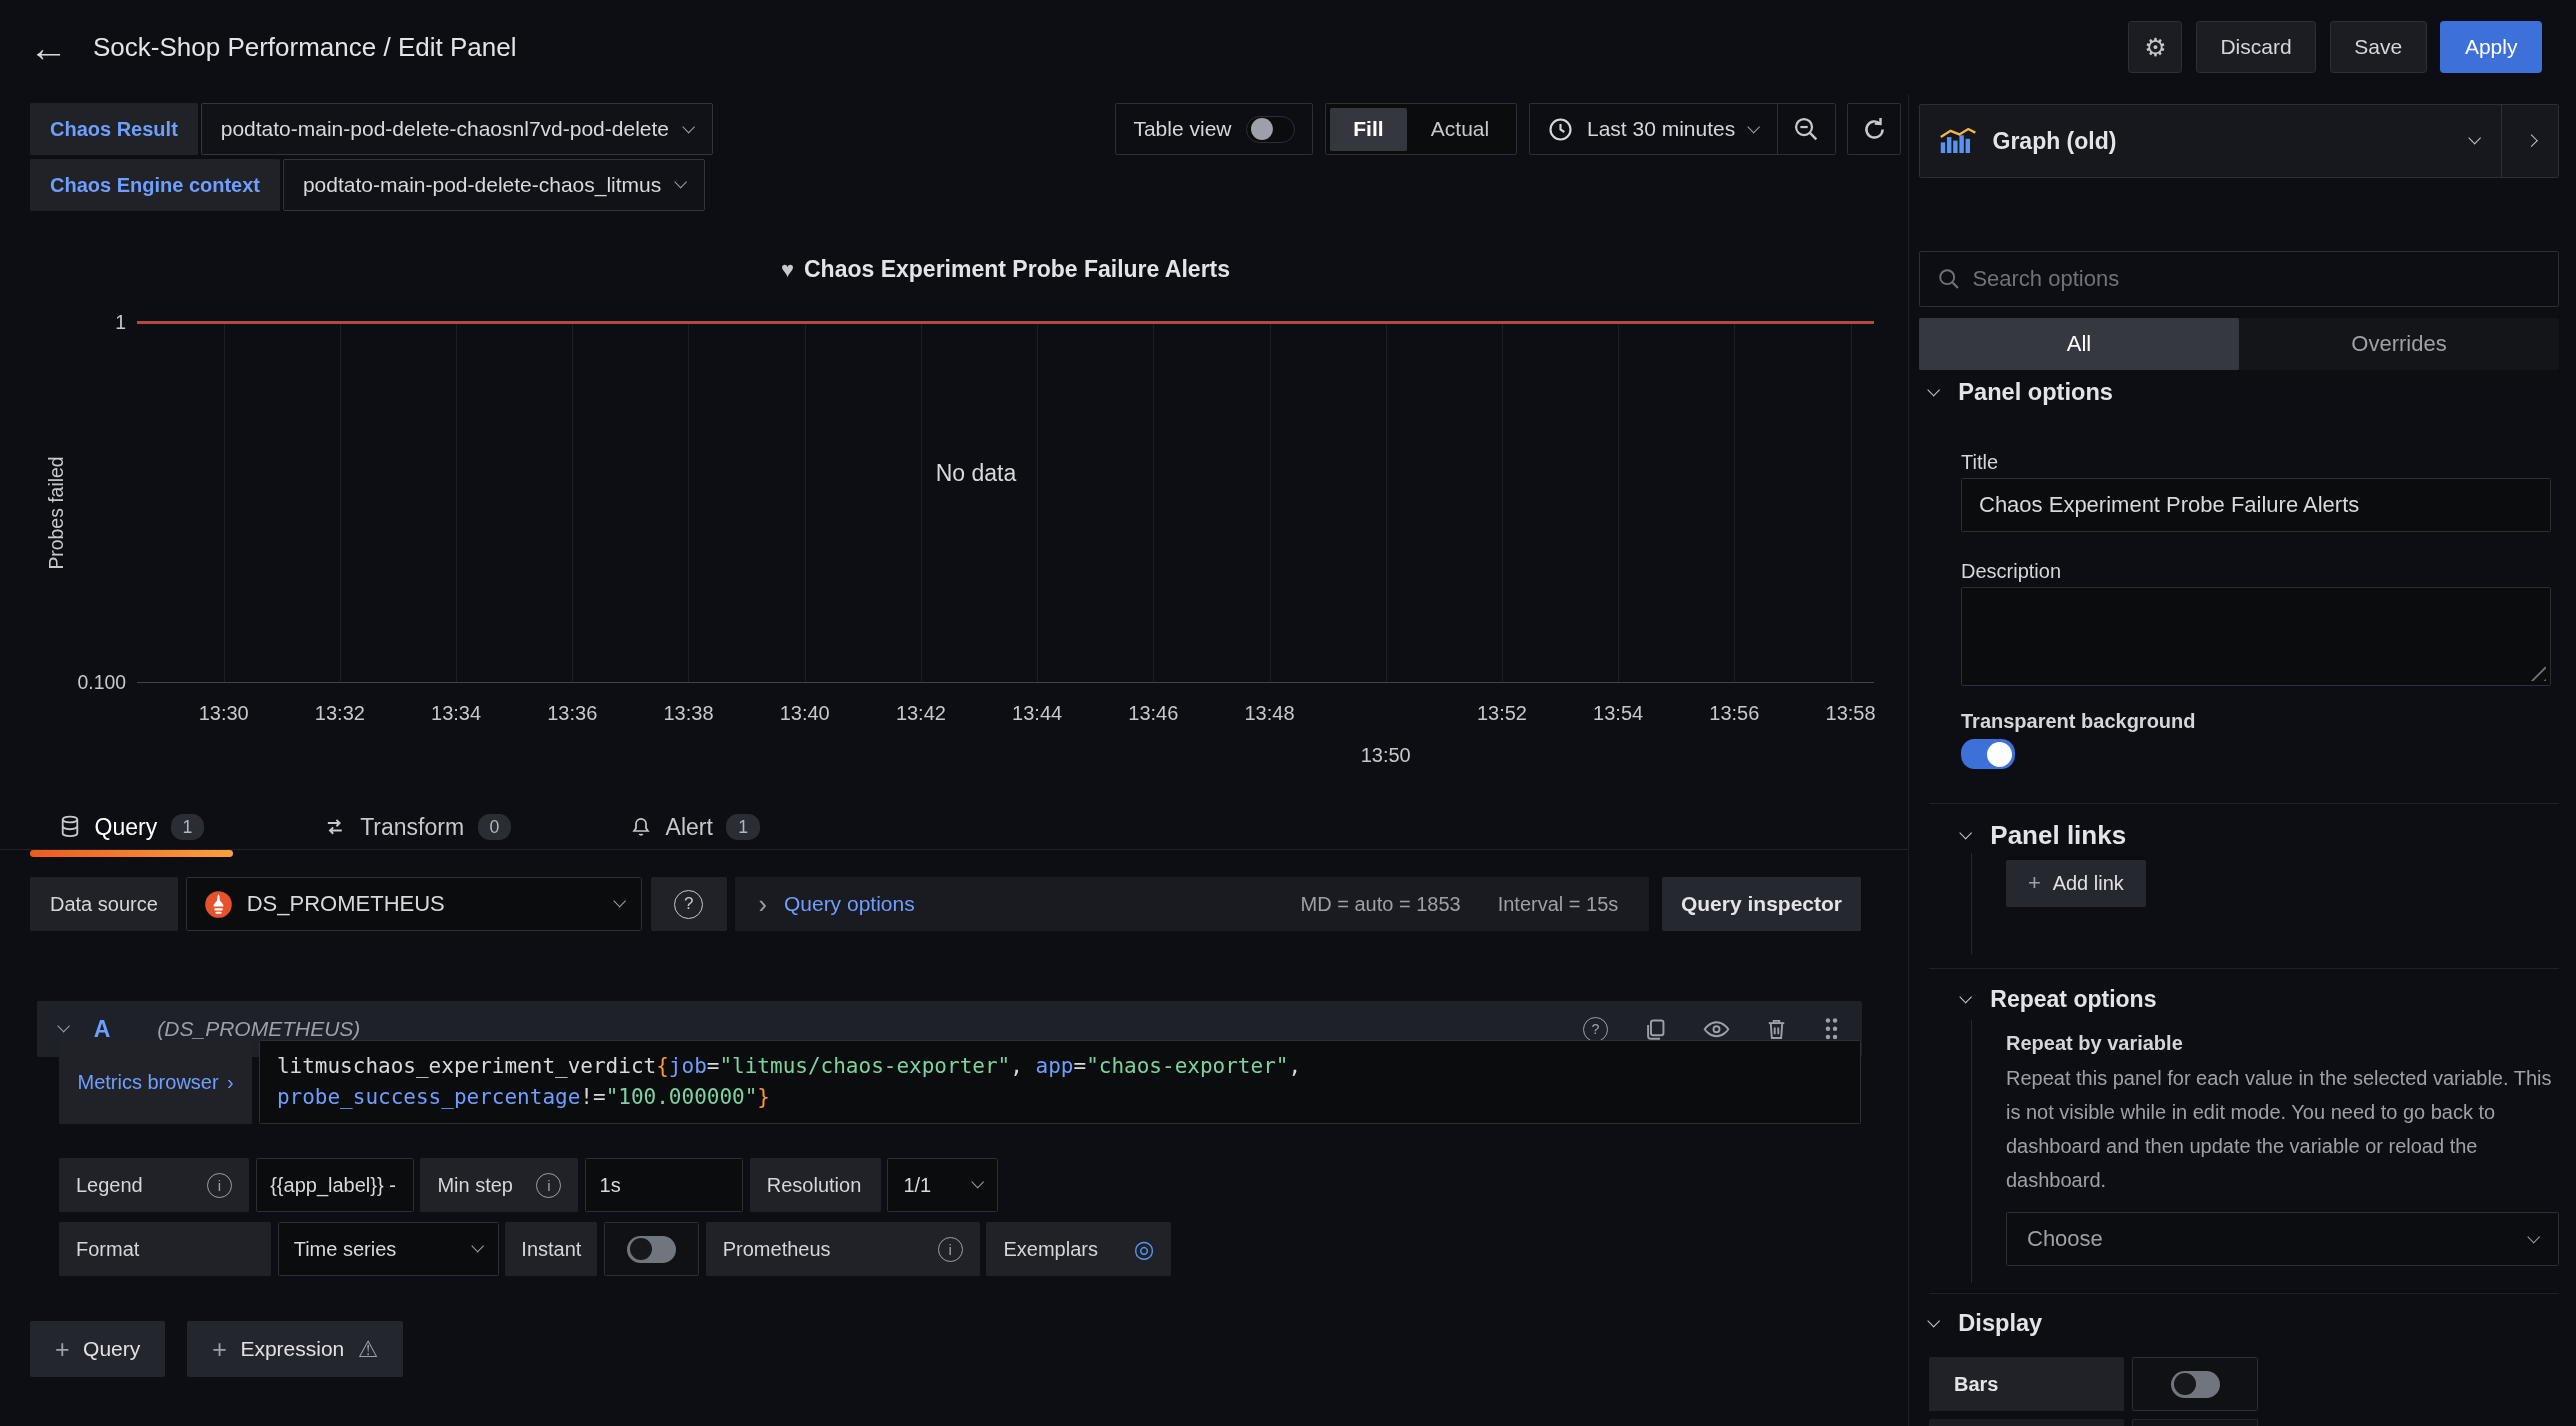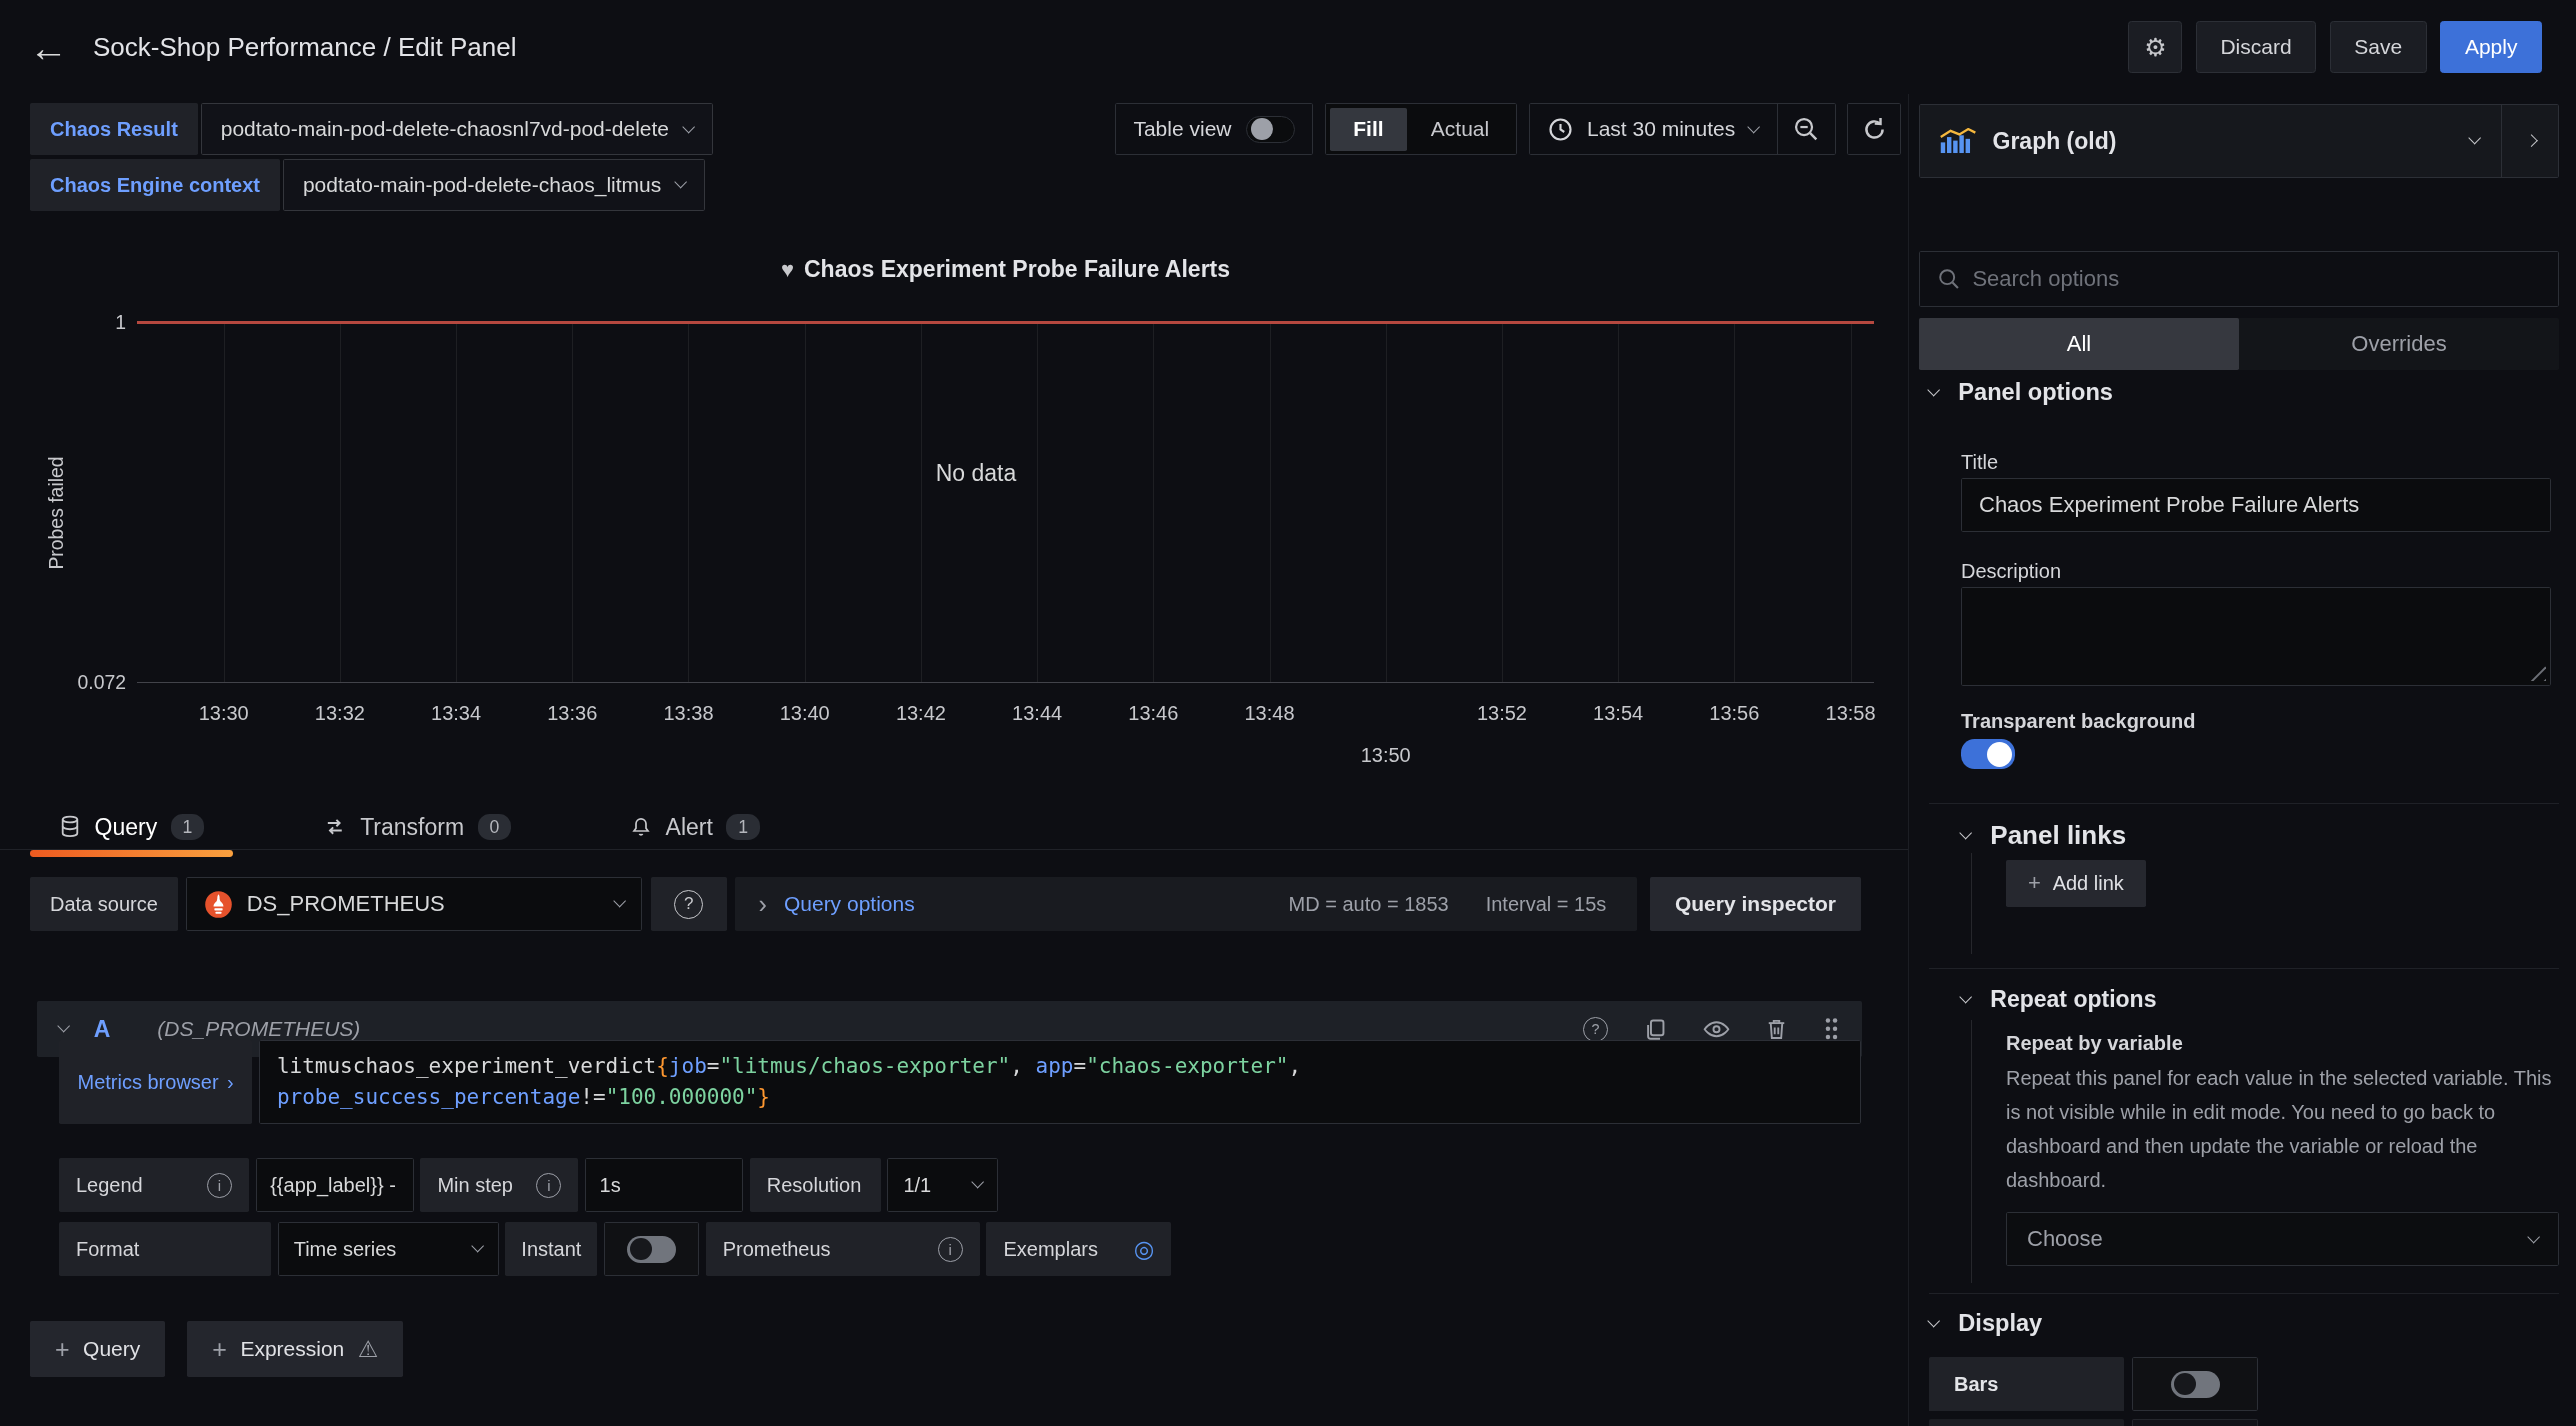--- a/index.html
+++ b/index.html
@@ -79,21 +79,21 @@
   .ds-row { position:absolute; left:30px; right:47px; top:783px; height:54px; display:flex; gap:8.4px; }
   .pill { background:#202228; border-radius:1.7px; display:flex; align-items:center; font-size:20px; color:#d5d6da; padding:0 20px; }
   .ds-select { background:#0b0c0e; border:0.8px solid #2c2f36; border-radius:1.7px; width:456px; display:flex; align-items:center; gap:13.5px; padding:0 17px; font-size:22px; cursor:pointer; }
   .ds-select .chev { margin-left:auto; color:#9da0a8; }
   .circle-glyph { width:29px; height:29px; border:1.7px solid currentColor; border-radius:50%; display:flex; align-items:center; justify-content:center; font-size:17px; flex:none; }
   .help-btn { width:76px; background:#202228; border-radius:1.7px; display:flex; align-items:center; justify-content:center; color:#c7c8cc; cursor:pointer; }
   .qo-bar { flex:1; background:#191b20; border-radius:1.7px; display:flex; align-items:center; gap:17px; padding:0 23.6px; cursor:pointer; }
   .qo-bar .caret { color:#9da0a8; font-size:25px; }
   .qo-label { color:#6e9fff; font-size:21px; font-weight:500; }
   .qo-stats { margin-left:auto; display:flex; gap:37px; color:#9da0a8; font-size:20px; padding-right:6.7px; }
-  .qi-btn { background:#26282f; border-radius:1.7px; font-size:21px; font-weight:700; color:#e3e4e8; display:flex; align-items:center; padding:0 25px; margin-left:5px; cursor:pointer; }
+  .qi-btn { background:#26282f; border-radius:1.7px; font-size:21px; font-weight:700; color:#e3e4e8; display:flex; align-items:center; padding:0 19px; margin-left:5px; cursor:pointer; }
 
   
   .q-header { position:absolute; left:37px; top:907px; width:1825px; height:56px; background:#1e2127; border-radius:1.7px;
               display:flex; align-items:center; padding:0 22px; gap:17px; }
   .q-ref { color:#6e9fff; font-size:23px; font-weight:700; margin-left:8.4px; }
   .q-hint { color:#9da0a8; font-size:21px; font-style:italic; margin-left:30px; }
   .q-icons { margin-left:auto; display:flex; gap:35px; color:#9da0a8; align-items:center; }
   .q-icons > * { cursor:pointer; display:flex; }
   .q-body { position:absolute; left:59px; right:47px; top:946px; display:flex; gap:6.7px; }
   .mb-pill { background:#202228; border-radius:1.7px; display:flex; align-items:center; gap:8.4px; padding:0 18.5px;
@@ -242,21 +242,21 @@
                 <polyline points="15.9,1.6 15.9,6.4 11.2,6.2" fill="none" stroke="currentColor" stroke-width="2"></polyline>
               </svg>
           </span>
         </div>
       </div>
 
       <div class="chart-title">
         <span class="heart">♥</span><span>Chaos Experiment Probe Failure Alerts</span>
       </div>
       <div class="ytick top">1</div>
-      <div class="ytick bottom">0.072</div>
+      <div class="ytick bottom">0.100</div>
       <div class="ylabel">Probes failed</div>
       <div class="plot">
         <div class="redline"></div>
         <div class="no-data">No data</div>
       <div class="gridline" style="left: 4.99%;"></div>
           <div class="gridline" style="left: 11.68%;"></div>
           <div class="gridline" style="left: 18.37%;"></div>
           <div class="gridline" style="left: 25.06%;"></div>
           <div class="gridline" style="left: 31.75%;"></div>
           <div class="gridline" style="left: 38.44%;"></div>

